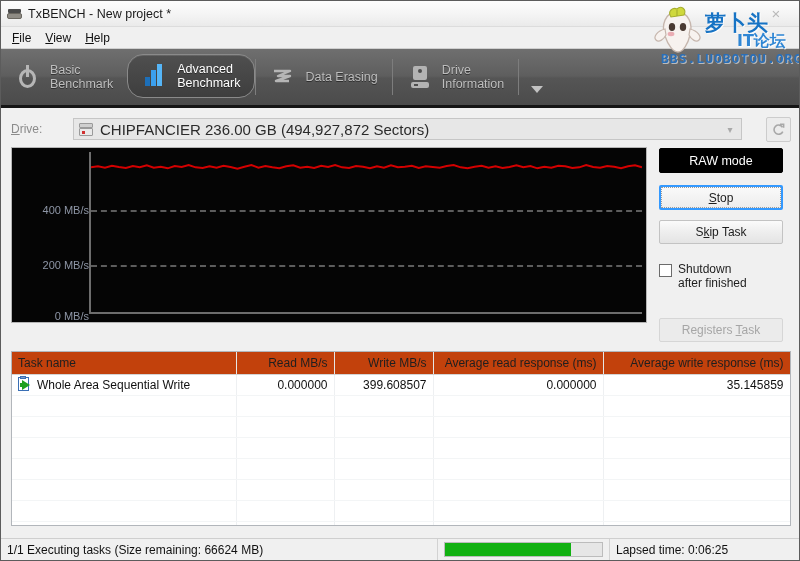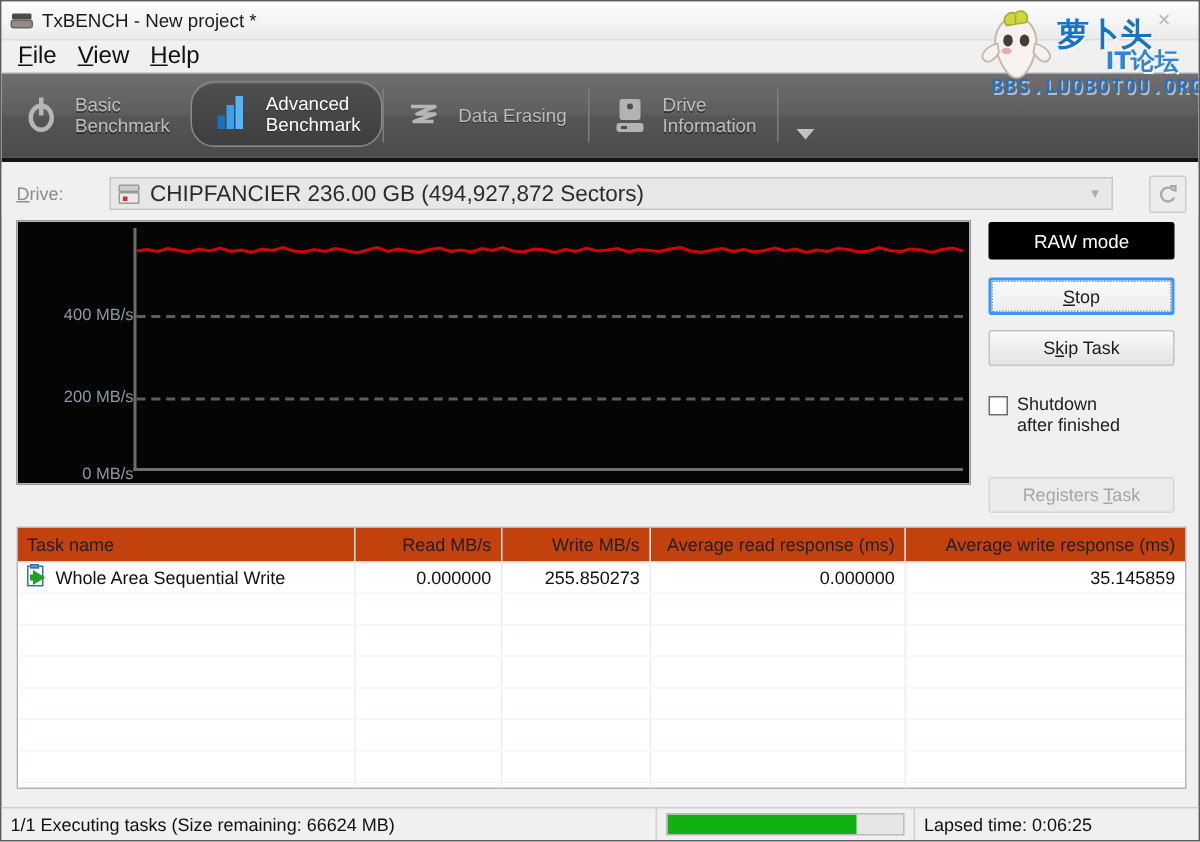--- a/index.html
+++ b/index.html
@@ -55,21 +55,21 @@
   
   .menubar {
     height: 22px;
     background: #f0f0f0;
     border-bottom: 1px solid #cfcfcf;
     display: flex; align-items: center;
     padding-left: 8px;
   }
   .menu-item {
     padding: 2px 11px 2px 3px;
-    font-size: 16px; color: #111;
+    font-size: 12px; color: #111;
   }
   .menu-item u { text-decoration: underline; }
 
   
   .toolbar {
     height: 59px;
     background: linear-gradient(#6f6f6f, #5e5e5e 48%, #555555 52%, #4b4b4b);
     border-bottom: 3px solid #151515;
     display: flex; align-items: stretch;
     position: relative;
@@ -501,21 +501,21 @@
                 <span class="task-ico">
                   <span class="pad"></span>
                   <span class="clip"></span>
                   <span class="arrtail"></span>
                   <span class="arr"></span>
                 </span>
                 <span>Whole Area Sequential Write</span>
               </span>
             </td>
             <td>0.000000</td>
-            <td>255.850273</td>
+            <td>399.608507</td>
             <td>0.000000</td>
             <td>35.145859</td>
           </tr>
           <tr>
             <td class="first">&nbsp;</td>
             <td></td>
             <td></td>
             <td></td>
             <td></td>
           </tr>

